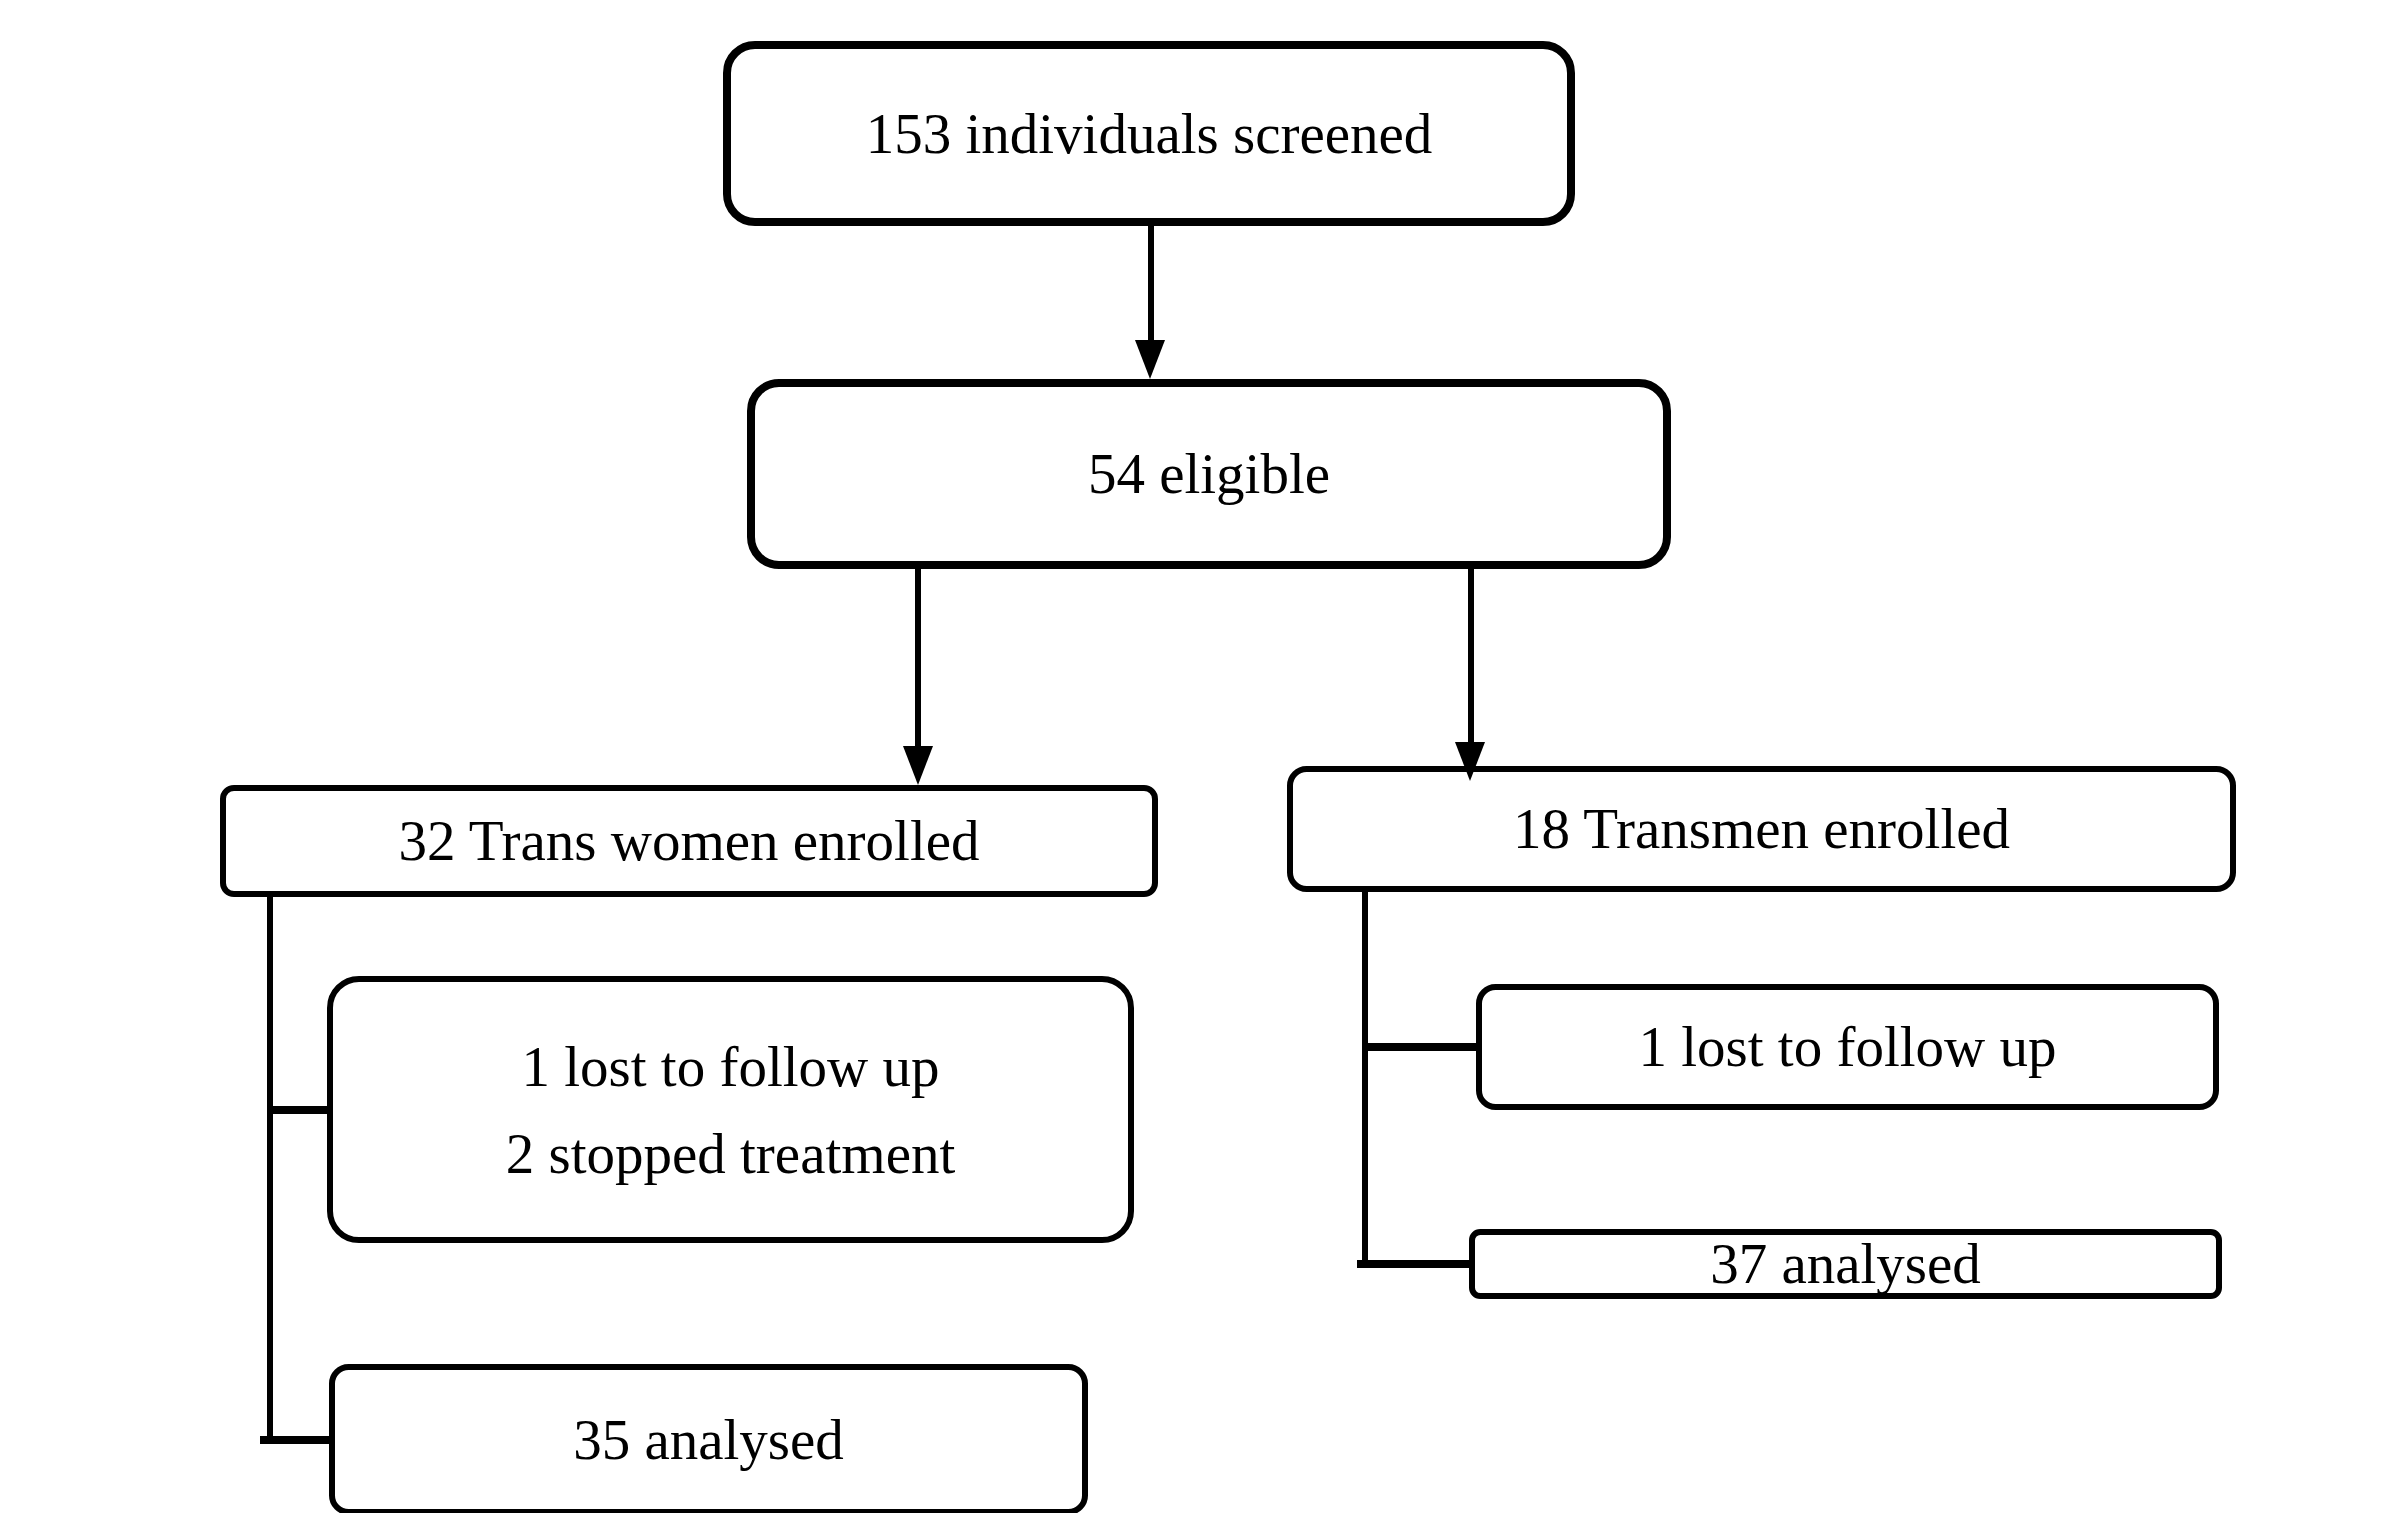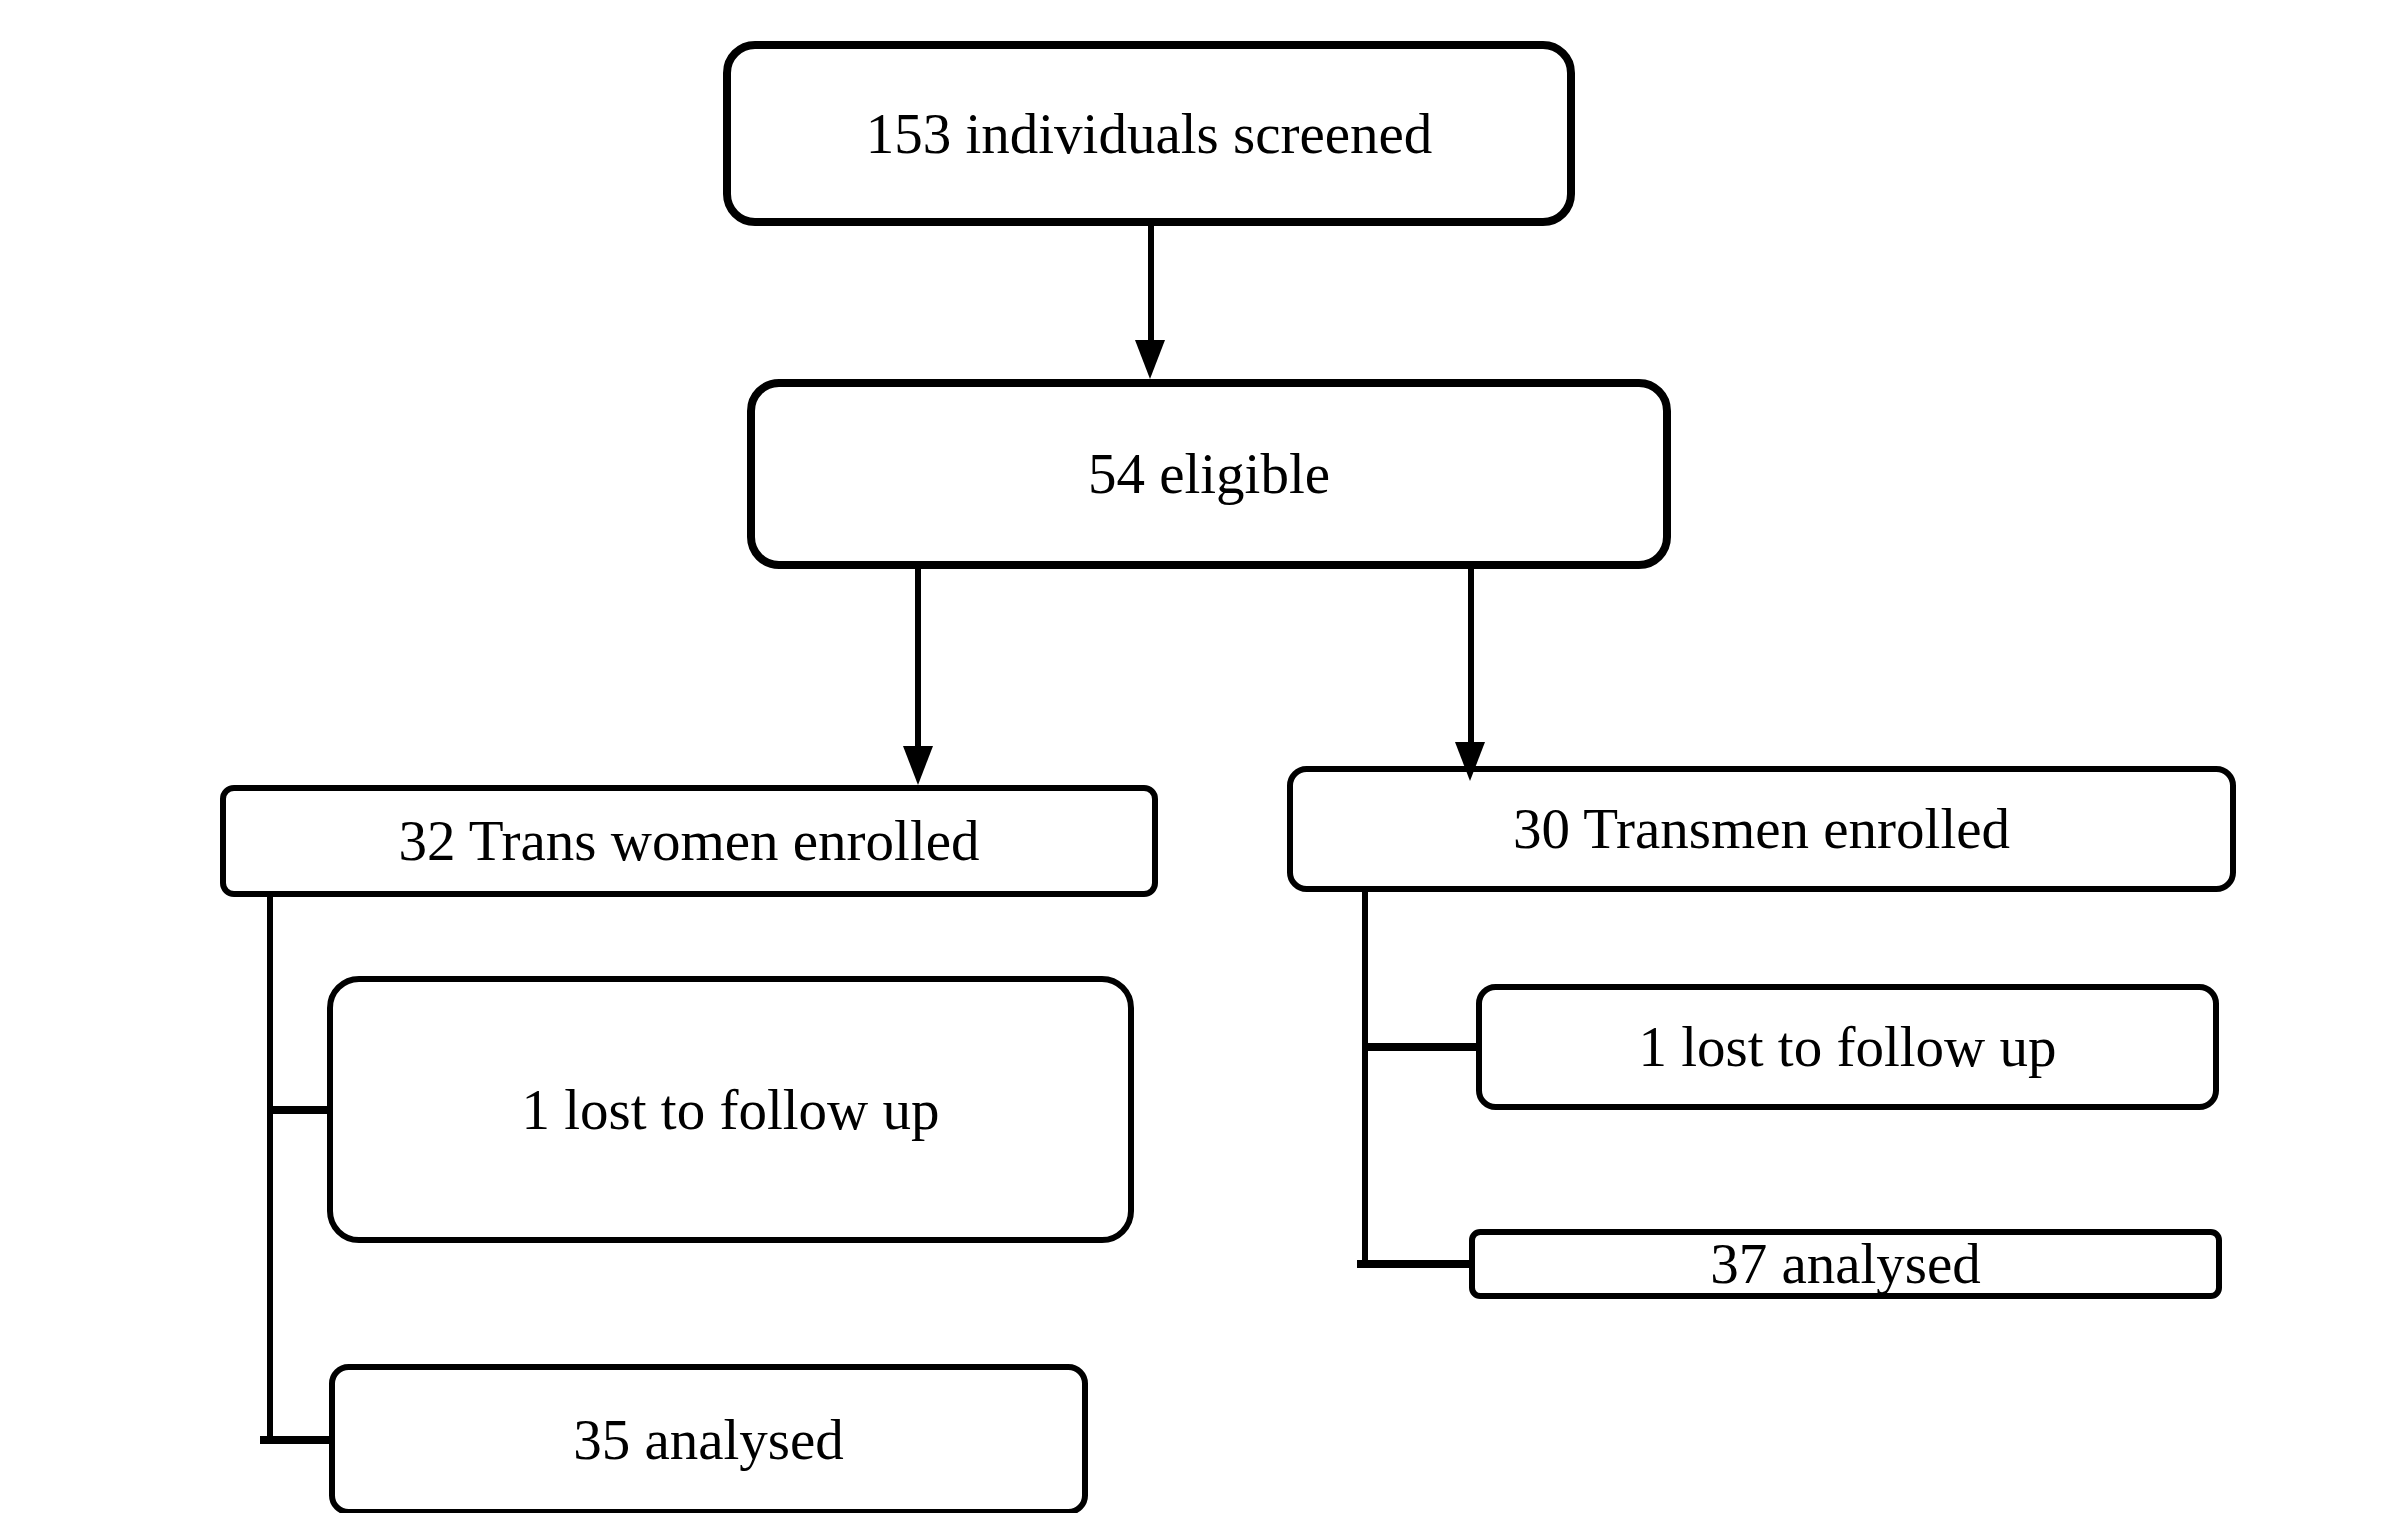--- a/index.html
+++ b/index.html
@@ -83,25 +83,26 @@
 
   <div class="box" id="b-eligible">
     <span class="line">54 eligible</span>
   </div>
 
   <div class="box" id="b-transwomen">
     <span class="line">32 Trans women enrolled</span>
   </div>
 
   <div class="box" id="b-transmen">
-    <span class="line">30 Transmen enrolled</span>
+    <span class="line">18 Transmen enrolled</span>
   </div>
 
   <div class="box" id="b-twdropout">
     <span class="line">1 lost to follow up</span>
+    <span class="line">2 stopped treatment</span>
   </div>
 
   <div class="box" id="b-twanalysed">
     <span class="line">35 analysed</span>
   </div>
 
   <div class="box" id="b-tmlost">
     <span class="line">1 lost to follow up</span>
   </div>
 

